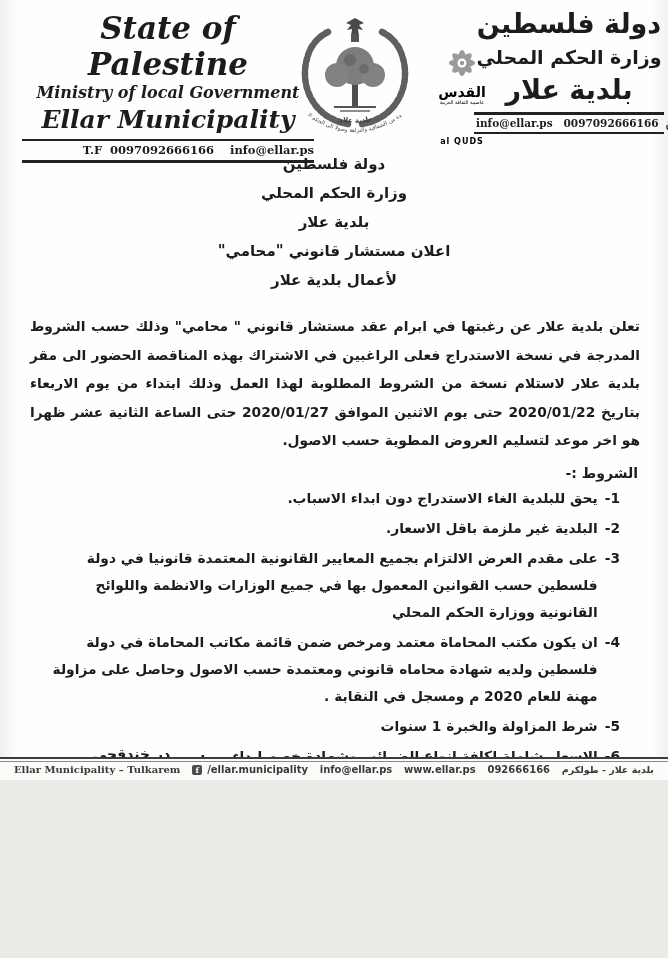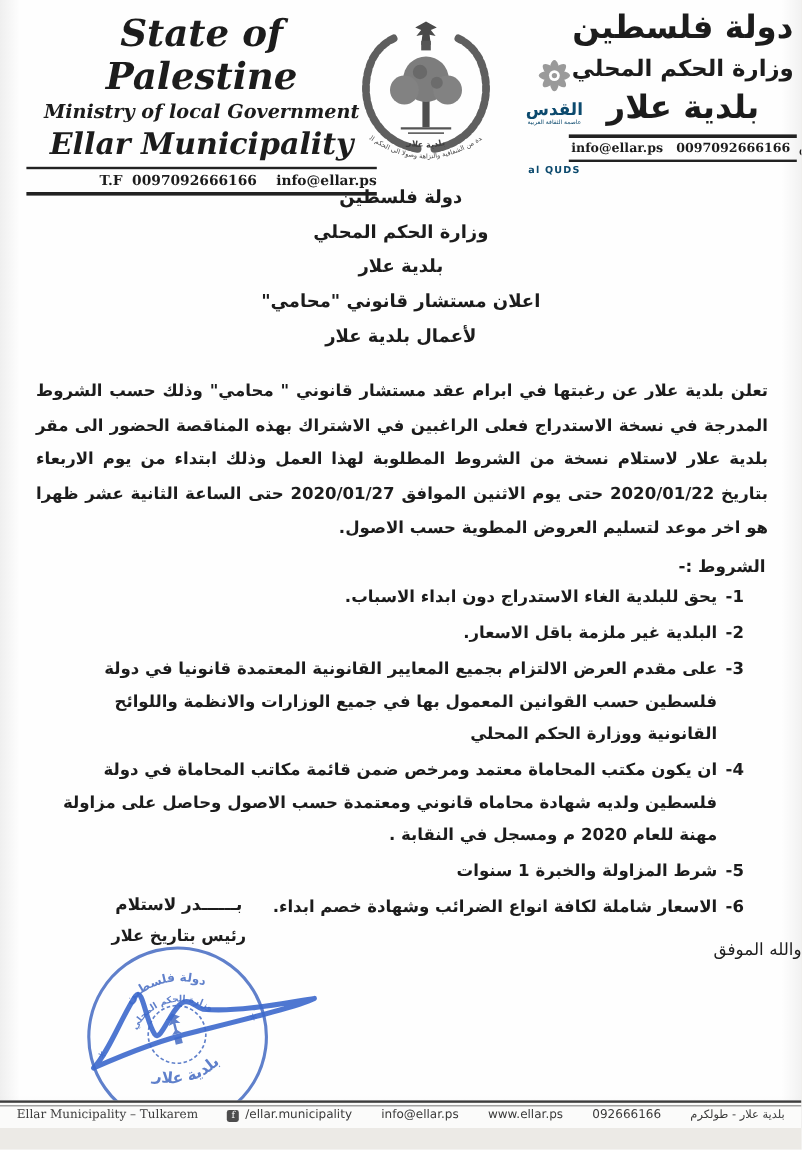--- a/index.html
+++ b/index.html
@@ -1,16 +1,16 @@
 <!DOCTYPE html>
 <html><head>
 <meta charset="utf-8">
 <style>
   html,body{margin:0;padding:0;background:#eceae6;}
-  .page{position:relative;width:668px;height:940px;margin:0 auto;background:#fefefe;
+  .page{position:relative;width:668px;height:780px;margin:0 auto;background:#fefefe;
         overflow:hidden;font-family:"DejaVu Sans",sans-serif;color:#1c1c1c;}
   .page::before{content:"";position:absolute;inset:0;pointer-events:none;
         background:linear-gradient(90deg,rgba(0,0,0,.06),rgba(0,0,0,0) 2.5%,rgba(0,0,0,0) 97.5%,rgba(0,0,0,.05)),
                    linear-gradient(0deg,rgba(0,0,0,.04),rgba(0,0,0,0) 3%);}
 
   
   .lh-left{position:absolute;left:22px;top:10px;width:292px;text-align:center;}
   .lh-en-1{font-family:"DejaVu Serif",serif;font-style:italic;font-weight:bold;font-size:31px;line-height:36px;}
   .lh-en-2{font-family:"DejaVu Serif",serif;font-style:italic;font-weight:bold;font-size:16px;line-height:22px;}
   .lh-en-3{font-family:"DejaVu Serif",serif;font-style:italic;font-weight:bold;font-size:25px;line-height:32px;}
@@ -18,21 +18,21 @@
         padding:2px 0 3px 0;font-family:"DejaVu Serif",serif;font-weight:bold;font-size:11.5px;
         text-align:right;padding-left:14px;white-space:pre;direction:ltr;}
   .lh-right{position:absolute;right:4px;top:6px;width:190px;text-align:center;direction:rtl;}
   .lh-ar-1{font-weight:bold;font-size:27px;line-height:36px;}
   .lh-ar-2{font-weight:bold;font-size:19px;line-height:30px;}
   .lh-ar-3{font-weight:bold;font-size:27px;line-height:36px;}
   .lh-contact-ar{margin-top:4px;border-top:3px solid #222;border-bottom:2px solid #222;
         padding:2px 2px 3px 2px;font-weight:bold;font-size:10.5px;direction:ltr;white-space:pre;
         font-family:"DejaVu Serif",serif;}
   .emblem-wrap{position:absolute;left:290px;top:12px;width:130px;height:128px;}
-  .quds-wrap{position:absolute;left:424px;top:44px;width:76px;height:78px;text-align:center;color:#0c4a6e;}
+  .quds-wrap{position:absolute;left:424px;top:44px;width:76px;height:78px;text-align:center;color:#000000;}
   .quds-ar{font-size:14px;font-weight:bold;line-height:13px;letter-spacing:1px;}
   .quds-sub{font-size:5px;line-height:6px;}
   .quds-en{font-size:8px;font-weight:bold;line-height:9px;letter-spacing:1px;margin-top:32px;}
 
   
   .main{position:absolute;left:0;top:150px;width:668px;}
   .title-block{text-align:center;direction:rtl;font-weight:bold;font-size:15px;}
   .title-block div{line-height:29px;}
   .intro{direction:rtl;font-weight:bold;font-size:13.8px;line-height:28.5px;
         margin:17px 28px 0 30px;text-align:justify;}
@@ -45,21 +45,21 @@
 
   
   .sig{position:absolute;left:84px;top:744px;width:130px;text-align:center;direction:rtl;}
   .sig-name{font-weight:bold;font-size:14px;line-height:20px;}
   .sig-title{font-weight:bold;font-size:13.5px;line-height:18px;margin-top:7px;}
   .stamp-wrap{position:absolute;left:50px;top:782px;width:270px;height:165px;}
 
   
   .footer{position:absolute;left:0;right:0;bottom:0;height:21px;border-top:2px solid #3d3d3d;
         display:flex;align-items:center;justify-content:space-between;padding:0 14px;
-        font-size:10px;font-weight:normal;color:#3a3a3a;background:#fbfbfa;}
+        font-size:10px;font-weight:bold;color:#3a3a3a;background:#fbfbfa;}
   .footer::before{content:"";position:absolute;left:0;right:0;top:2px;border-top:1px solid #8a8a8a;}
   .f-org{font-family:"DejaVu Serif",serif;}
   .f-fb{display:flex;align-items:center;gap:5px;}
   .fb-icon{display:inline-flex;align-items:center;justify-content:center;width:10px;height:10px;
         background:#4d4d4d;color:#fff;font-family:"DejaVu Serif",serif;font-size:8px;border-radius:2px;}
   .f-ar{direction:rtl;font-size:9.5px;}
 </style>
 </head>
 <body>
 
@@ -169,21 +169,21 @@
       <div class="cond">
         <span class="cnum">6-</span>
         <span class="ctext">الاسعار شاملة لكافة انواع الضرائب وشهادة خصم ابداء.</span>
       </div>
     </div>
 
     <div class="closing">والله الموفق</div>
   </div>
 
   <div class="sig">
-    <div class="sig-name">بــــــدر لاستلام</div>
+    <div class="sig-name">بــــــدر خندقجي</div>
     <div class="sig-title">رئيس بتاريخ علار</div>
   </div>
 
   <div class="stamp-wrap">
     <svg width="270" height="165" viewBox="0 0 270 165">
       <defs>
         <path id="stArcTop" d="M42 92 A56 56 0 1 1 154 92" fill="none"></path>
         <path id="stArcMid" d="M57 94 A41 41 0 1 1 139 94" fill="none"></path>
         <path id="stArcBot" d="M44 66 A54 54 0 0 0 152 66" fill="none"></path>
       </defs>

